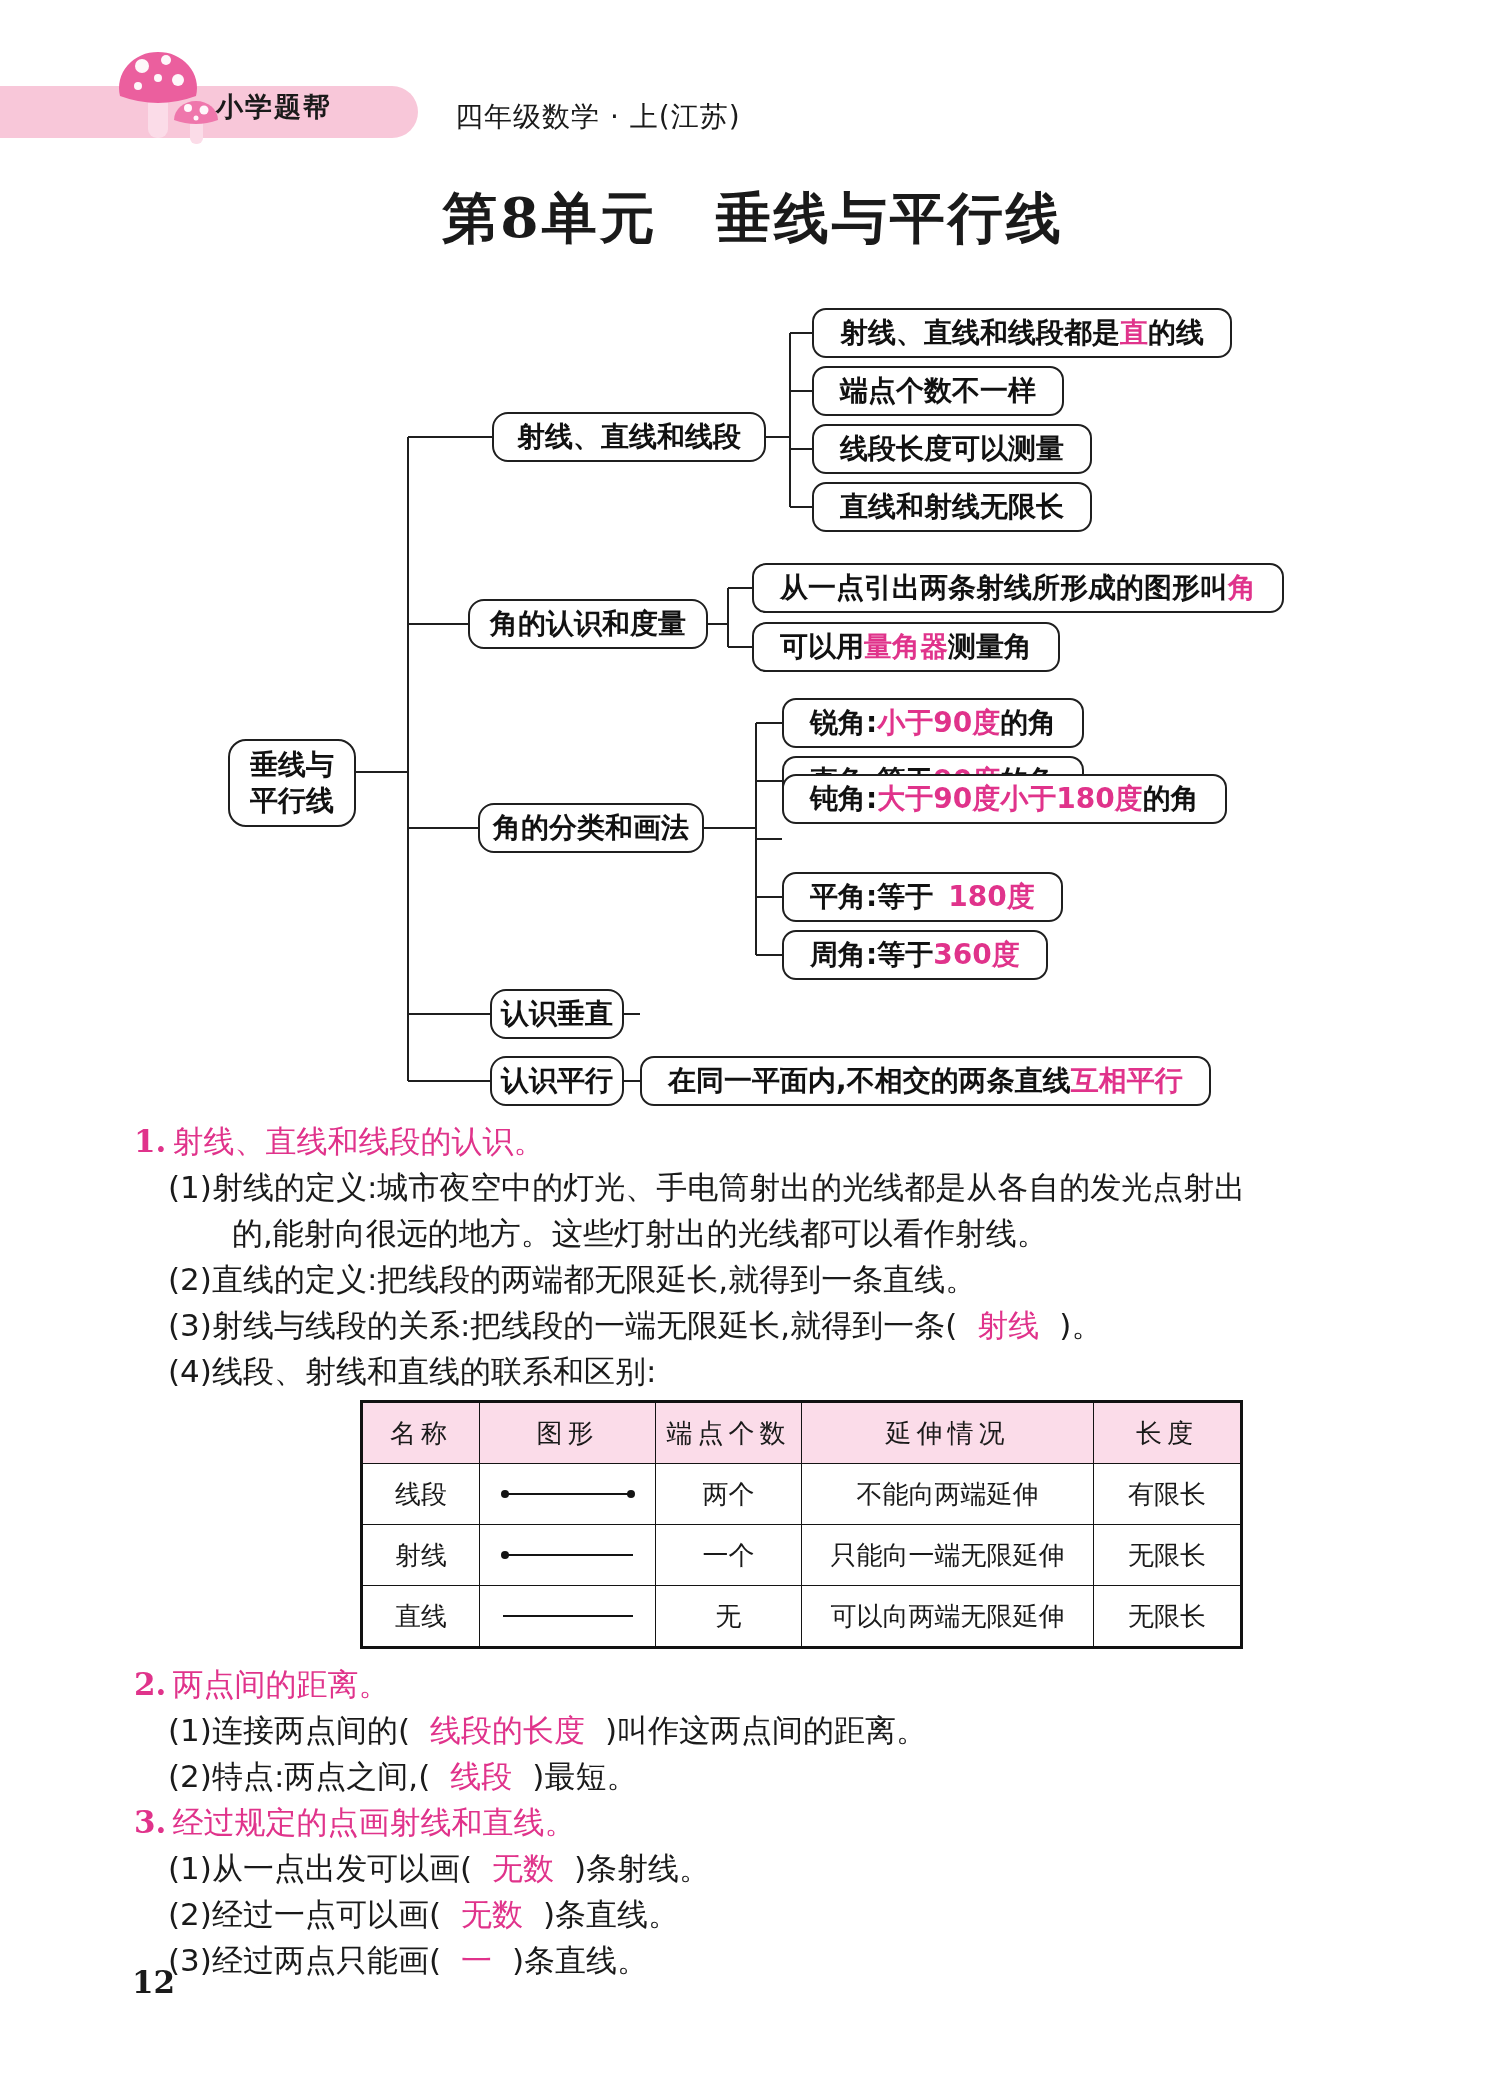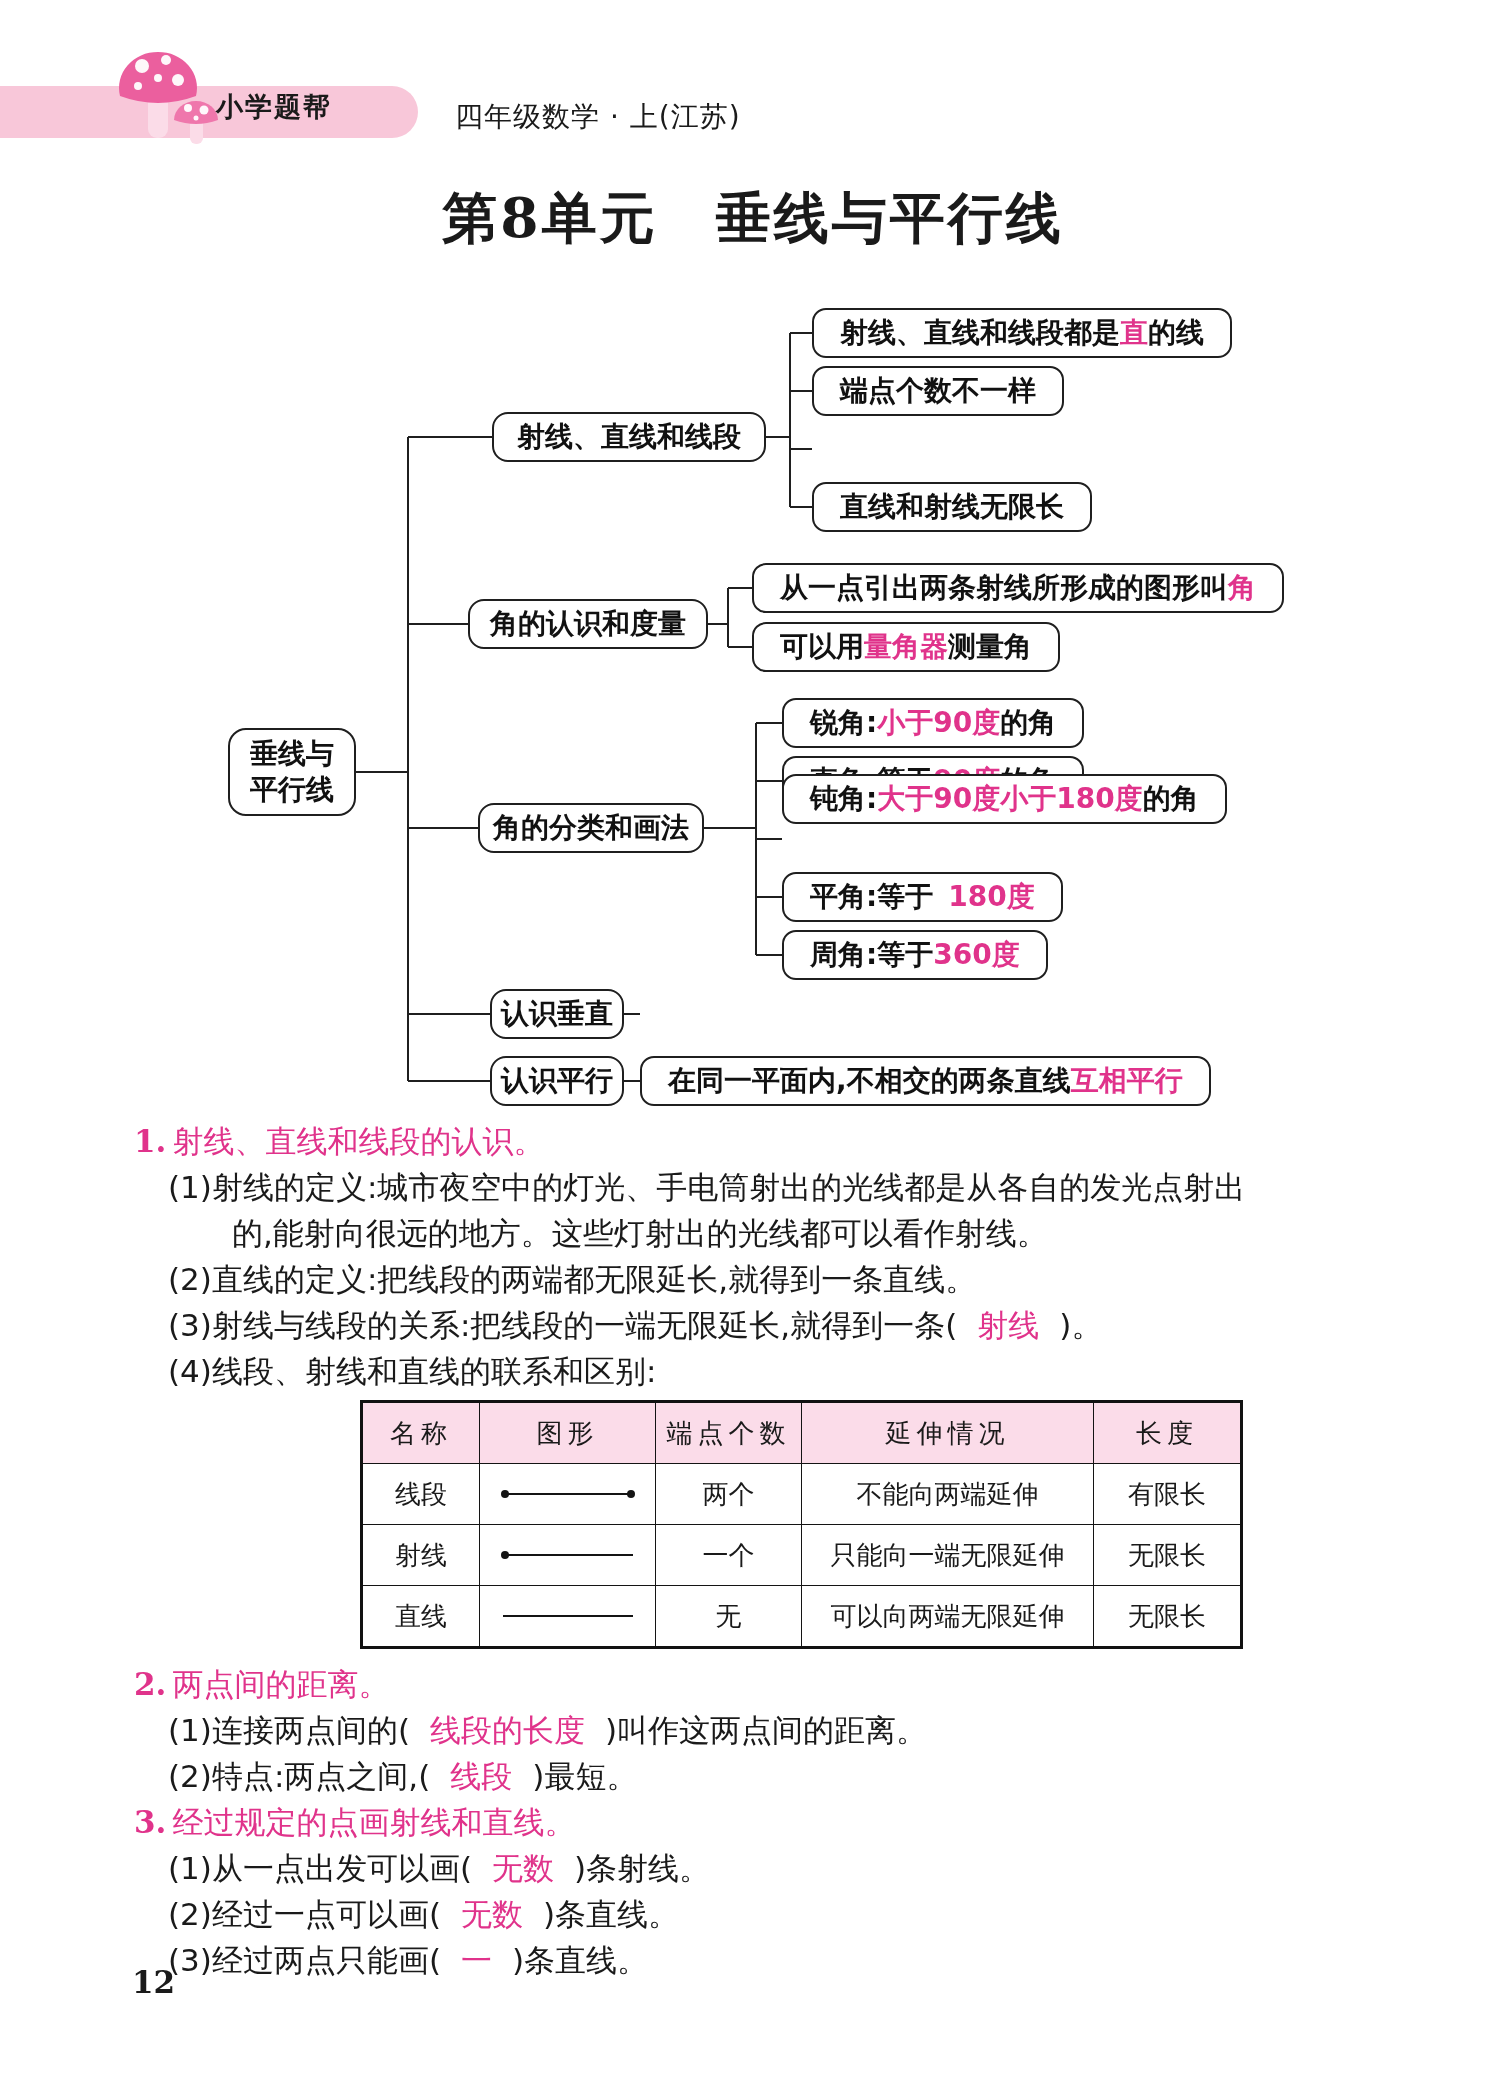--- a/index.html
+++ b/index.html
@@ -17,21 +17,21 @@
   .page-title{position:absolute;left:0;top:182px;width:100%;text-align:center;
               font-family:"DejaVu Serif",serif;font-size:55px;font-weight:700;letter-spacing:3px;}
 
   
   .mm-svg{position:absolute;left:0;top:0;pointer-events:none;}
   .mm-box{position:absolute;box-sizing:border-box;border:2px solid #1f1f1f;background:#fff;
           display:flex;align-items:center;justify-content:center;white-space:nowrap;
           font-size:28px;color:#111;}
   .mm-leaf{height:50px;border-radius:14px;padding:0 26px;font-weight:600;}
   .mm-parent{height:50px;border-radius:16px;font-weight:700;}
-  .mm-root{border-radius:18px;font-weight:700;text-align:center;line-height:36px;flex-direction:column;}
+  .mm-root{border-radius:18px;font-weight:700;text-align:center;line-height:36px;flex-direction:column;margin-top:11px;}
   .pk{color:#e0338b;}
   .gap{padding:0 20px;}
 
   
   .notes{position:absolute;left:0;top:1118px;width:1506px;box-sizing:border-box;
          padding:0 120px 0 134px;font-size:31px;line-height:46px;}
   .s-head{color:#e0338b;}
   .s-num{font-family:"DejaVu Serif",serif;font-weight:700;margin-right:6px;}
   .note-item{margin-left:34px;padding-left:64px;text-indent:-64px;}
 
@@ -95,20 +95,23 @@
 
   <div class="mm-box mm-parent" style="left:492px;top:412px;width:274px;">射线、直线和线段</div>
   <div class="mm-box mm-leaf" style="left:812px;top:308px;">
       <span>射线、直线和线段都是</span>
       <span class="pk">直</span>
       <span>的线</span>
     </div>
   <div class="mm-box mm-leaf" style="left:812px;top:366px;">
       <span>端点个数不一样</span>
     </div>
+  <div class="mm-box mm-leaf" style="left:812px;top:424px;">
+      <span>线段长度可以测量</span>
+    </div>
   <div class="mm-box mm-leaf" style="left:812px;top:482px;">
       <span>直线和射线无限长</span>
     </div>
 
   <div class="mm-box mm-parent" style="left:468px;top:599px;width:240px;">角的认识和度量</div>
   <div class="mm-box mm-leaf" style="left:752px;top:563px;">
       <span>从一点引出两条射线所形成的图形叫</span>
       <span class="pk">角</span>
     </div>
   <div class="mm-box mm-leaf" style="left:752px;top:622px;">

